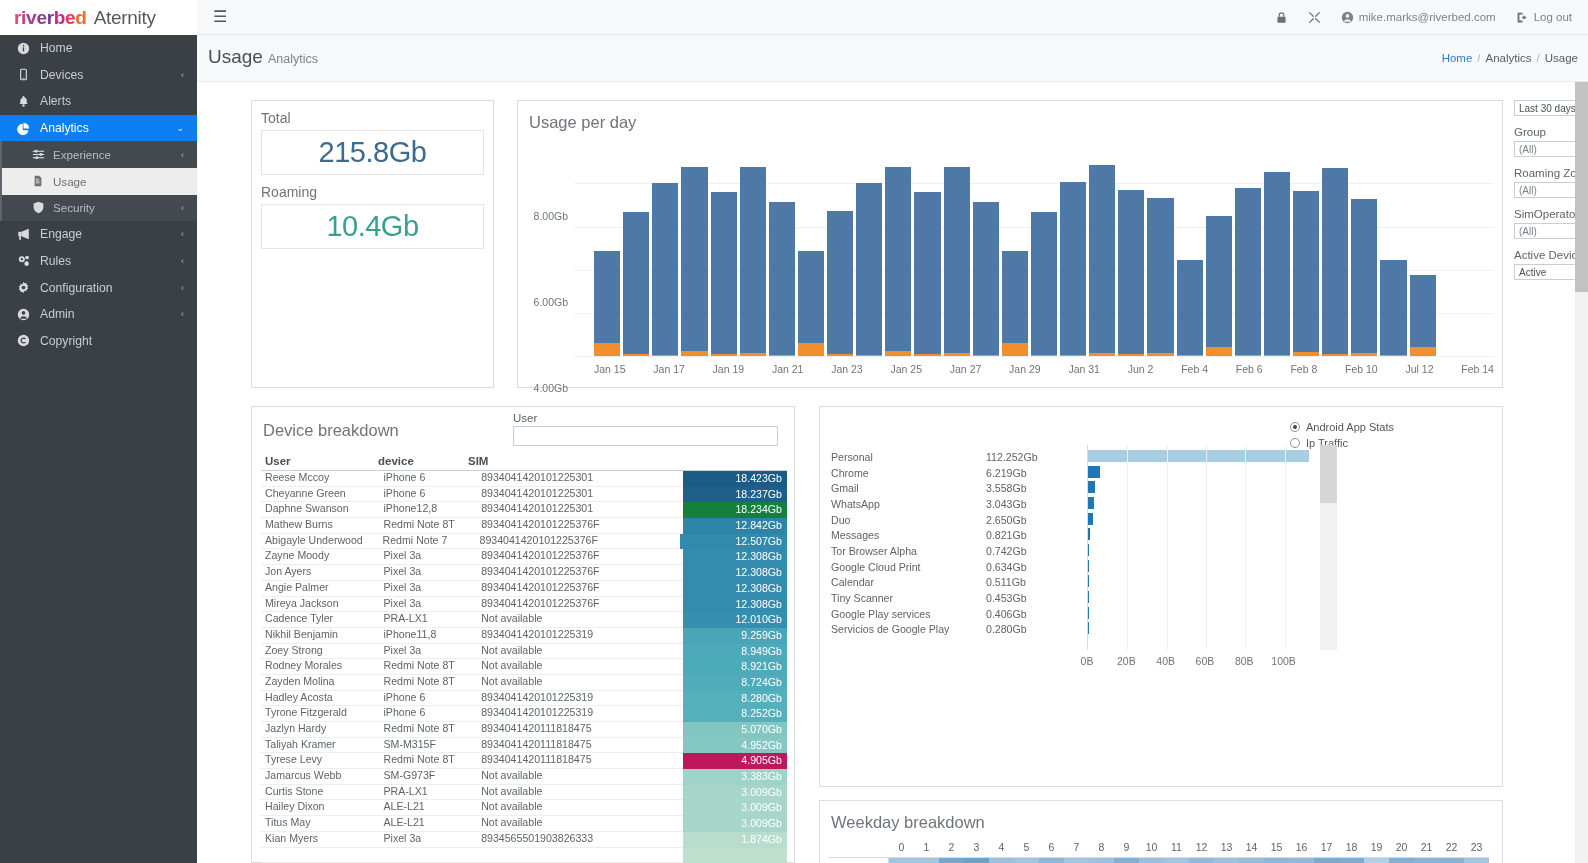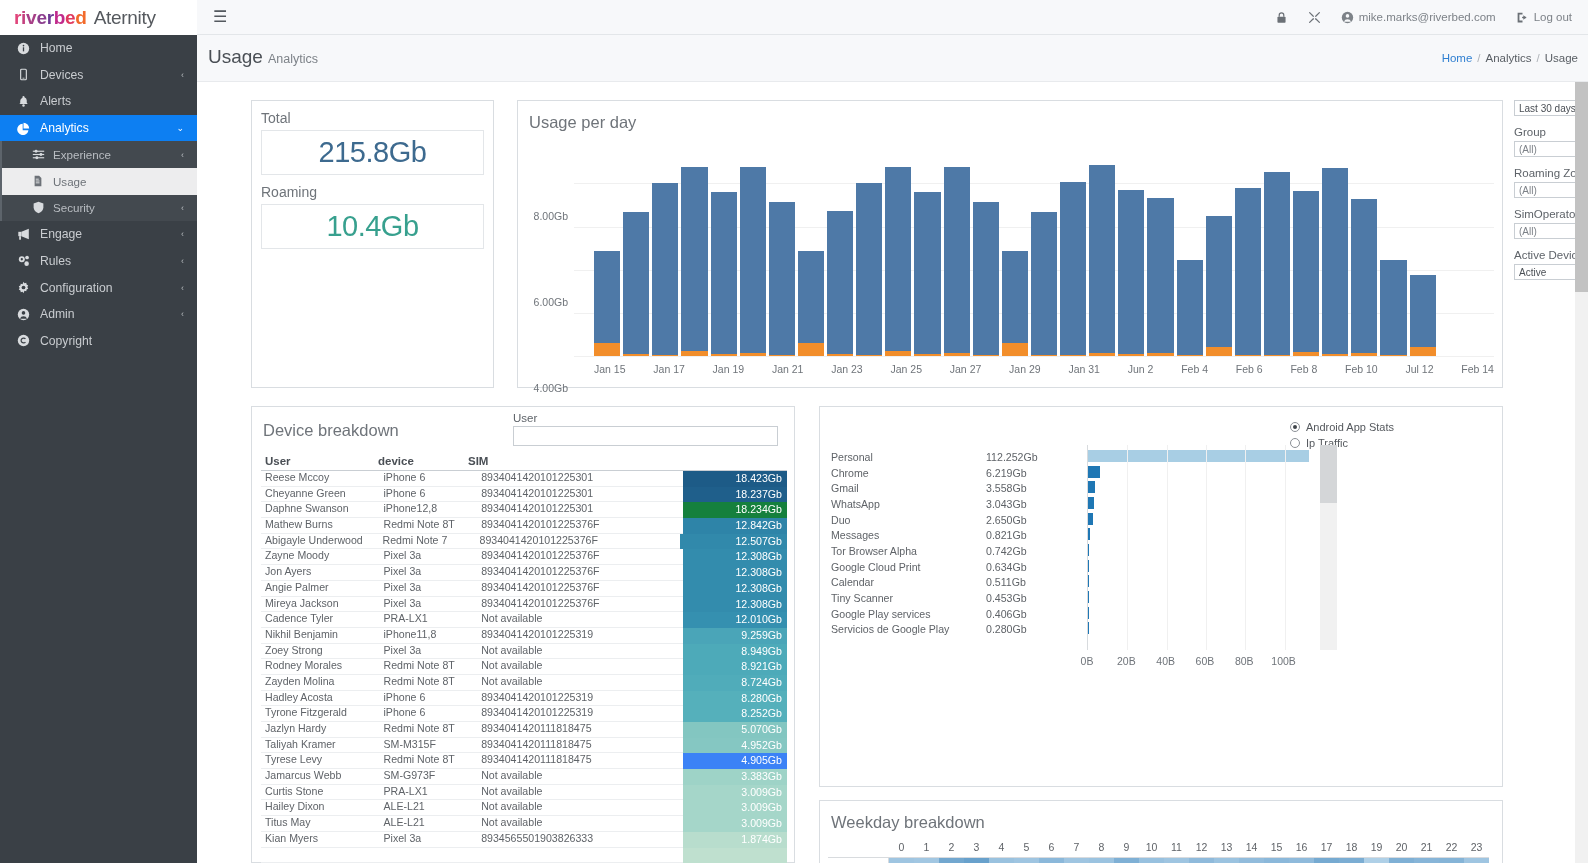--- a/index.html
+++ b/index.html
@@ -712,21 +712,21 @@
           <div class="trow">
             <div class="c-user">Taliyah Kramer</div>
             <div class="c-dev">SM-M315F</div>
             <div class="c-sim">8934041420111818475</div>
             <div class="c-val" style="background: rgb(133, 199, 194);">4.952Gb</div>
           </div>
           <div class="trow">
             <div class="c-user">Tyrese Levy</div>
             <div class="c-dev">Redmi Note 8T</div>
             <div class="c-sim">8934041420111818475</div>
-            <div class="c-val" style="background: #3b82f6;">4.905Gb</div>
+            <div class="c-val" style="background: #be185d;">4.905Gb</div>
           </div>
           <div class="trow">
             <div class="c-user">Jamarcus Webb</div>
             <div class="c-dev">SM-G973F</div>
             <div class="c-sim">Not available</div>
             <div class="c-val" style="background: rgb(158, 211, 199);">3.383Gb</div>
           </div>
           <div class="trow">
             <div class="c-user">Curtis Stone</div>
             <div class="c-dev">PRA-LX1</div>

